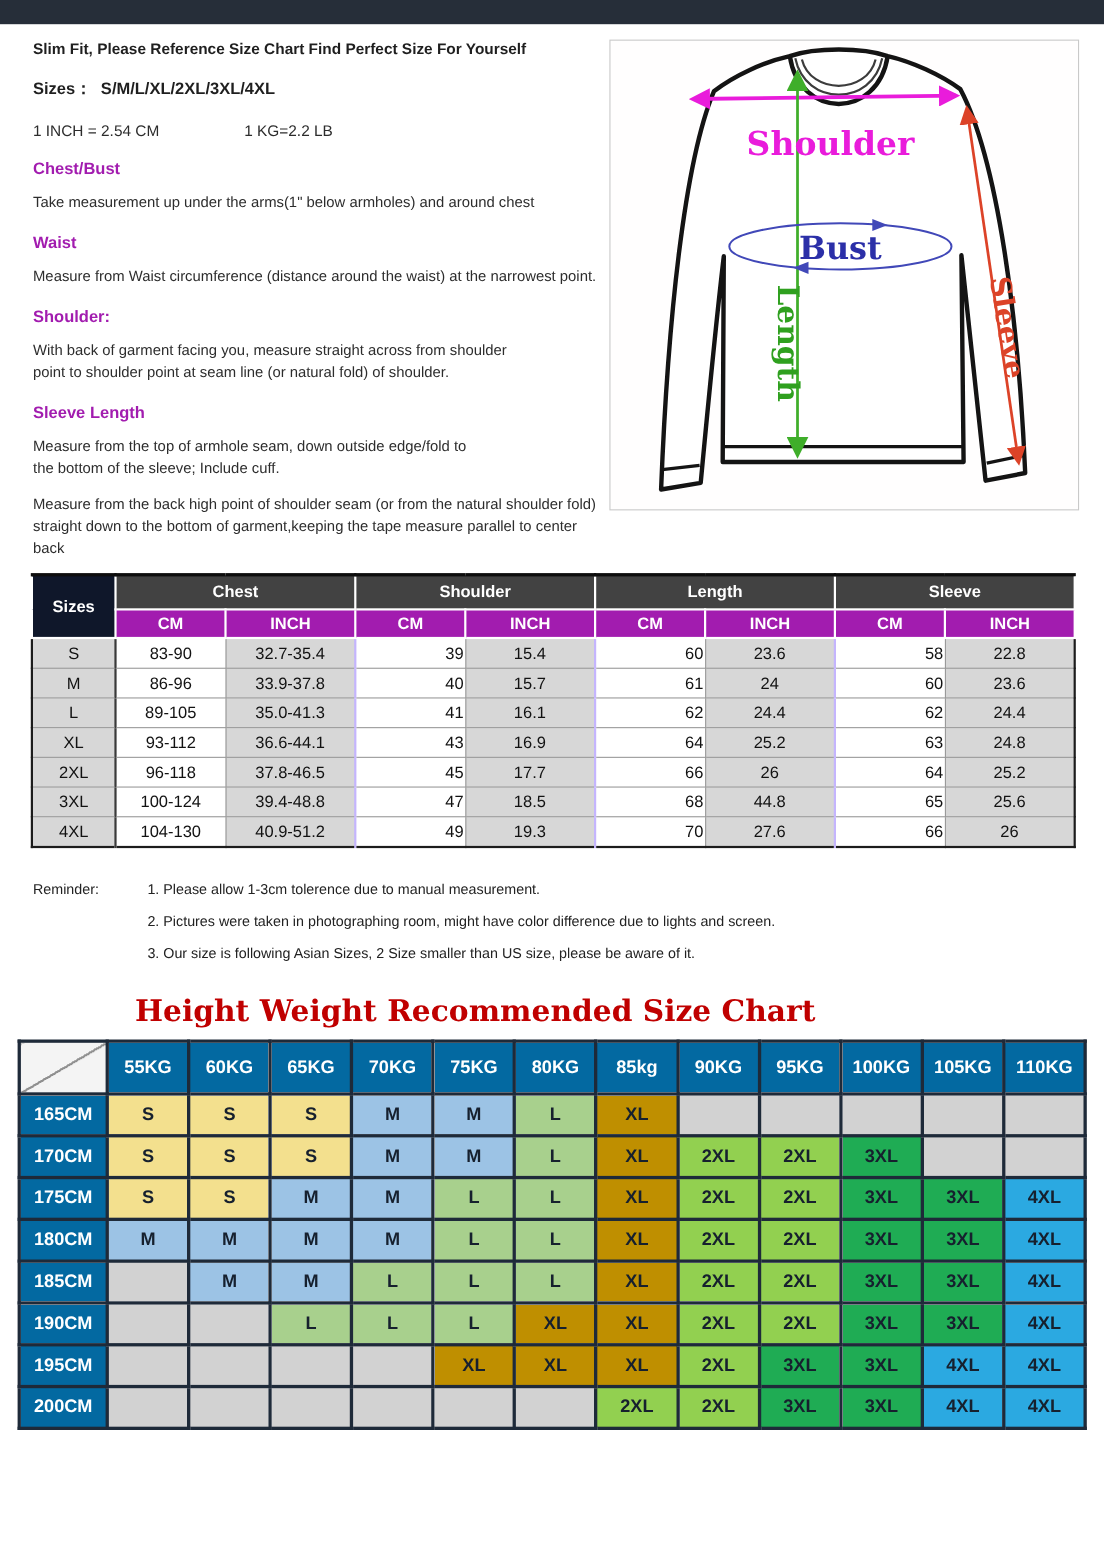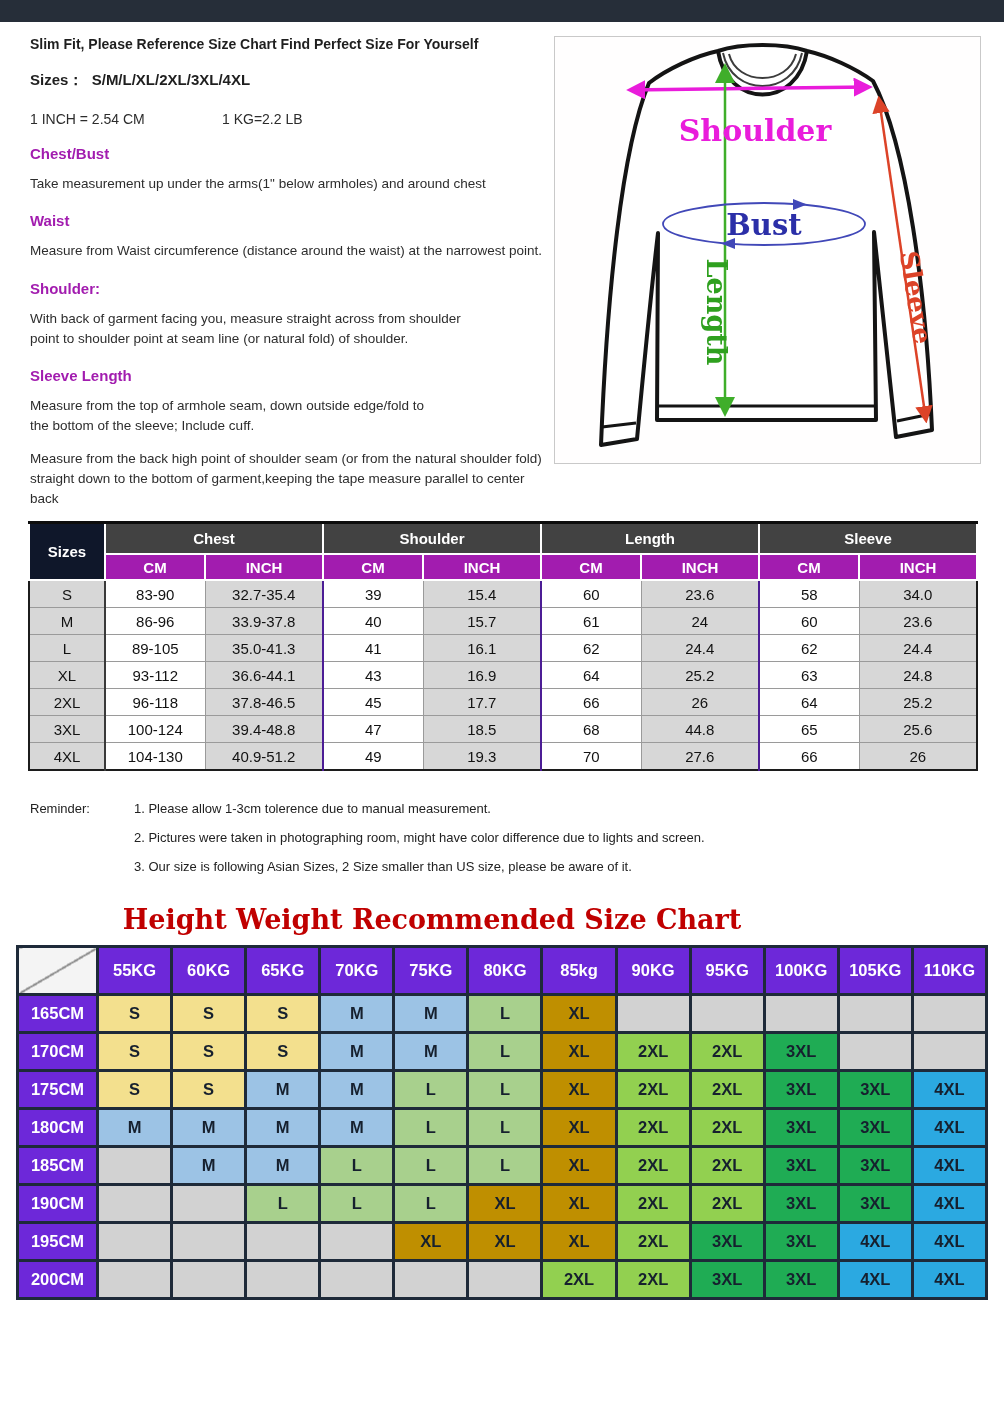--- a/index.html
+++ b/index.html
@@ -28,36 +28,36 @@
   
   table.size-table { border-collapse:collapse; table-layout:fixed; width:950px; margin:12px 0 0 28px;
     border:2px solid #1c1c1c; border-top:3px solid #0d0d0d; }
   .size-table th { color:#fff; font-size:15px; font-weight:bold; border:2px solid #ffffff; text-align:center; }
   .size-table th.h1 { background:#424242; height:27px; }
   .size-table th.h2 { background:#a21caf; height:22px; }
   .size-table th.corner { background:#0f172a; }
   .size-table td { font-size:15px; color:#121212; text-align:center; height:24px; border:1px solid #9a9a9a; }
   .size-table td.shade { background:#D7D7D7; }
   .size-table td.white { background:#ffffff; }
-  .size-table td.gb { border-left:2px solid #4c1d95; }
+  .size-table td.gb { border-left:2px solid #c4b5fd;text-align:right; }
   .size-table td.size-col { background:#D7D7D7; border-right:2px solid #3a3a3a; font-size:15px; }
 
   
   .reminder { display:flex; margin:30px 0 0 30px; font-size:13px; color:#222; }
   .rem-label { width:74px; flex:none; }
   .rem-items { margin-left:30px; }
   .rem-items p { margin:0 0 14px; }
 
   .hw-title { font-family:"DejaVu Serif", serif; color:#C00000; font-size:27px; font-weight:bold;
     text-align:center; margin:16px 170px 0 30px; }
 
   
   table.hw-table { border-collapse:collapse; table-layout:fixed; width:972px; margin:10px 0 0 16px; }
   .hw-table th, .hw-table td { border:3px solid #1E2A39; text-align:center; font-weight:bold; padding:0; overflow:hidden; }
-  .hw-table th { background:#6d28d9; color:#ffffff; font-size:16.5px; }
+  .hw-table th { background:#0369a1; color:#ffffff; font-size:16.5px; }
   .hw-table tr.hw-head { height:48px; }
   .hw-table tr.hw-row { height:38px; }
   .hw-table td.cell { font-size:16.5px; color:#16202e; }
   .hw-table td.hw-corner { background:linear-gradient(to bottom right,
       #f4f4f4 calc(50% - 1px), #8f8f8f calc(50% - 1px), #8f8f8f calc(50% + 1px), #f4f4f4 calc(50% + 1px)); }
 </style>
 </head>
 <body>
 
 <div class="page">
@@ -168,21 +168,21 @@
         <tbody>
           <tr>
             <td class="size-col">S</td>
             <td class="white">83-90</td>
             <td class="shade">32.7-35.4</td>
             <td class="white gb">39</td>
             <td class="shade">15.4</td>
             <td class="white gb">60</td>
             <td class="shade">23.6</td>
             <td class="white gb">58</td>
-            <td class="shade">34.0</td>
+            <td class="shade">22.8</td>
           </tr>
           <tr>
             <td class="size-col">M</td>
             <td class="white">86-96</td>
             <td class="shade">33.9-37.8</td>
             <td class="white gb">40</td>
             <td class="shade">15.7</td>
             <td class="white gb">61</td>
             <td class="shade">24</td>
             <td class="white gb">60</td>

